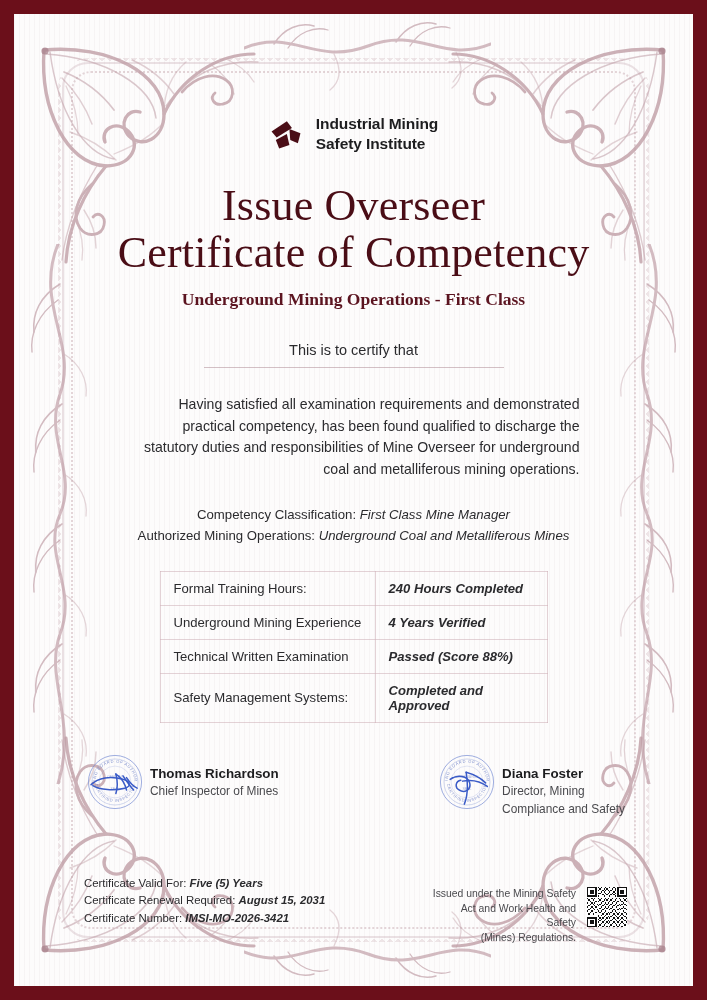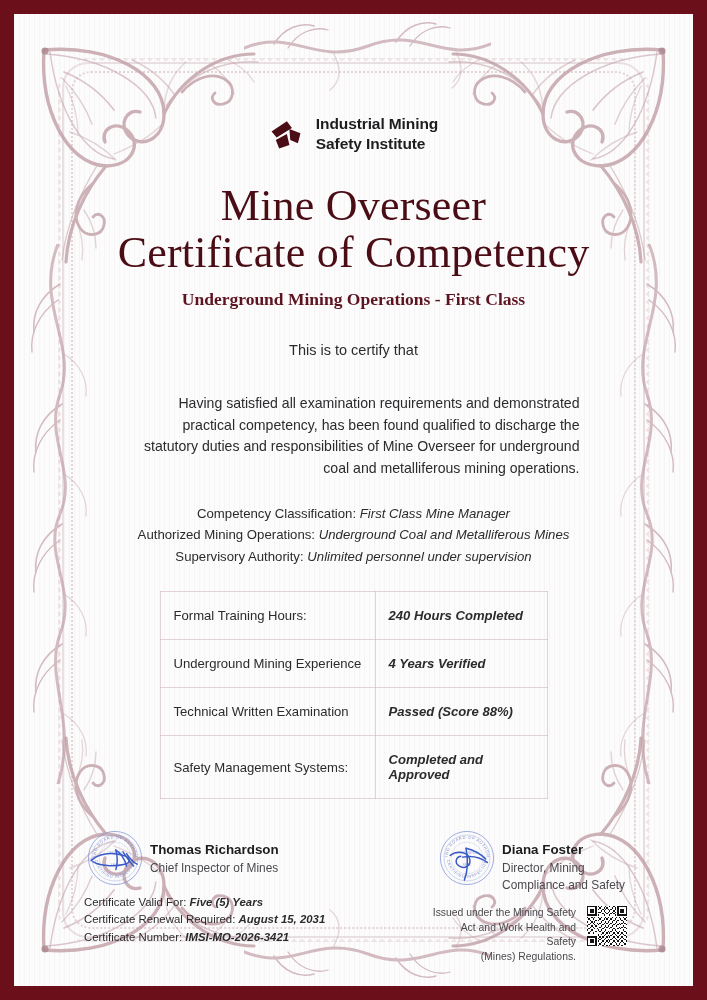--- a/index.html
+++ b/index.html
@@ -177,21 +177,21 @@
   .class-block b { font-style: italic; font-weight: normal; }
 
   
   .detail-table {
     margin-top: 24px;
     width: 388px;
     border-collapse: collapse;
   }
   .detail-table td {
     border: 1px solid rgba(205,175,182,0.55);
-    padding: 16px 13px;
+    padding: 9px 13px;
     font-size: 13.1px;
     color: #2b2b2e;
     height: 31px;
   }
   .detail-table td.val {
     font-weight: bold;
     font-style: italic;
     width: 172px;
   }
 
@@ -458,44 +458,40 @@
             <polygon points="8,27 21,20 24,33 12,37" fill="#4A0D16"></polygon>
           </svg>
         </span>
         <div class="org-name">
           <div>Industrial Mining</div>
           <div>Safety Institute</div>
         </div>
       </div>
 
       <div class="title">
-        <div>Mine Overseer</div>
+        <div>Issue Overseer</div>
         <div>Certificate of Competency</div>
       </div>
 
       <div class="subtitle">Underground Mining Operations - First Class</div>
 
       <div class="certify-line">This is to certify that</div>
 
       <div class="name-rule"></div>
 
       <div class="body-text">Having satisfied all examination requirements and demonstrated practical competency, has been found qualified to discharge the statutory duties and responsibilities of Mine Overseer for underground coal and metalliferous mining operations.</div>
 
       <div class="class-block">
         <div>
           <span>Competency Classification:</span>
           <b>First Class Mine Manager</b>
         </div>
         <div>
           <span>Authorized Mining Operations:</span>
           <b>Underground Coal and Metalliferous Mines</b>
-        </div>
-        <div>
-          <span>Supervisory Authority:</span>
-          <b>Unlimited personnel under supervision</b>
         </div>
       </div>
 
       <table class="detail-table">
         <tbody>
           <tr>
             <td>Formal Training Hours:</td>
             <td class="val">240 Hours Completed</td>
           </tr>
           <tr>

